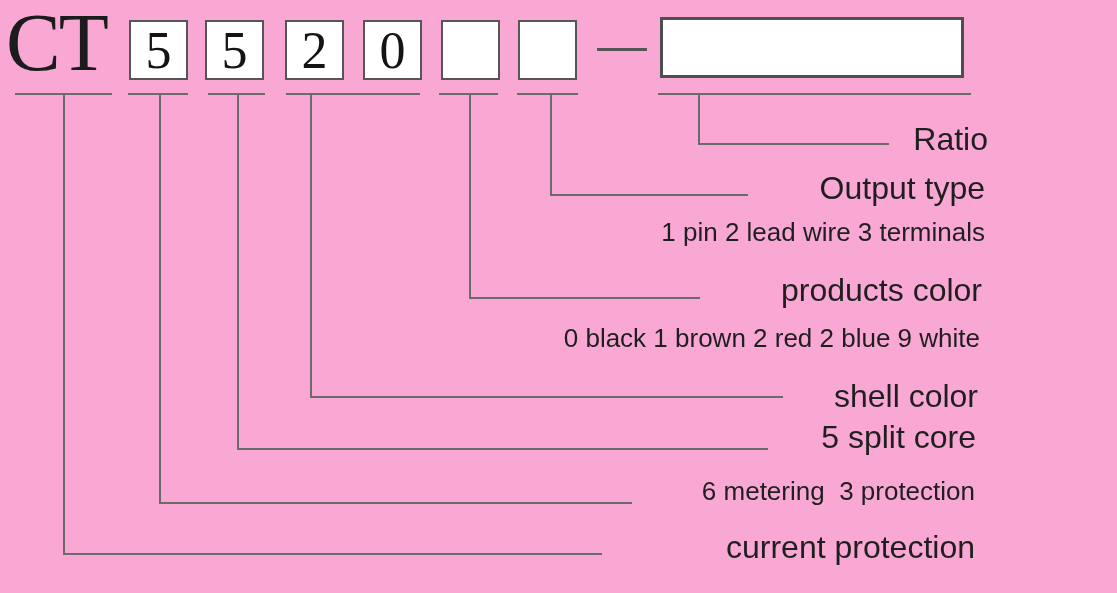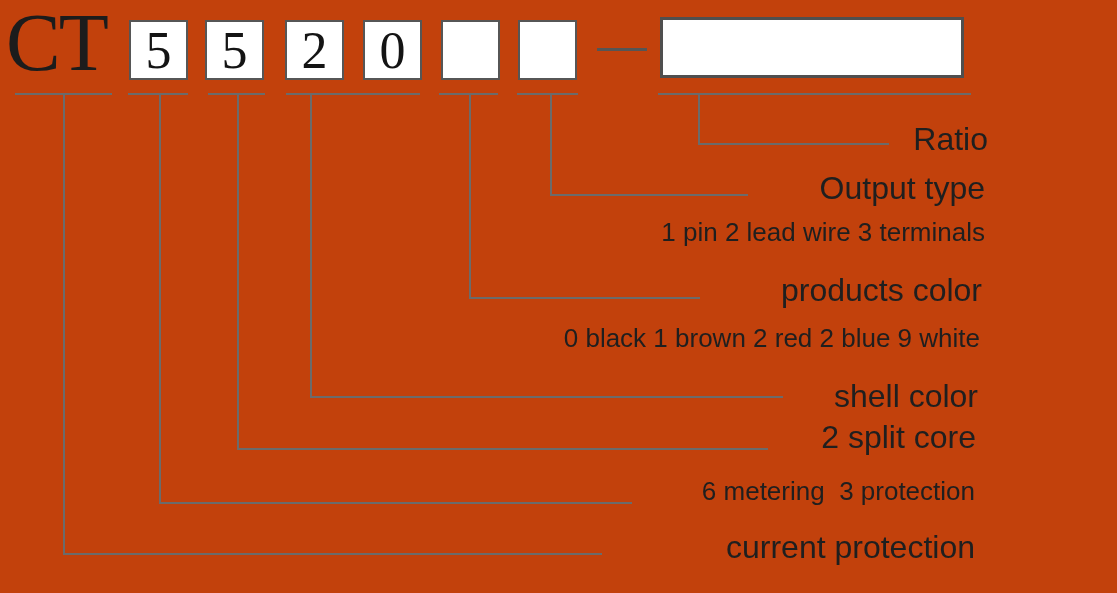--- a/index.html
+++ b/index.html
@@ -1,17 +1,17 @@
 <!DOCTYPE html>
 <html><head>
 <meta charset="utf-8">
 <style>
   html,body { margin:0; padding:0; background:#ffffff; }
   .canvas {
-    position:relative; width:1117px; height:593px; background:#c2410c;
+    position:relative; width:1117px; height:593px; background:#f9a8d4;
     font-family:"Liberation Sans", sans-serif; overflow:hidden;
   }
   .ln { position:absolute; background:#6b6b6b; }
   .prefix {
     position:absolute; left:6px; top:2px;
     font-family:"Liberation Serif", serif; font-size:82px; letter-spacing:-2px;
     color:#1c1c1c; line-height:1;
   }
   .codebox {
     position:absolute; top:20px; width:59px; height:60px; box-sizing:border-box;
@@ -76,17 +76,17 @@
 
   <div class="ln" style="left:63px; top:93px;  width:2px; height:462px"></div>
   <div class="ln" style="left:63px; top:553px; width:539px; height:2px"></div>
 
   <div class="label big" style="right:129px; top:121px">Ratio</div>
   <div class="label big" style="right:132px; top:170px">Output type</div>
   <div class="label small" style="right:132px; top:218px">1 pin 2 lead wire 3 terminals</div>
   <div class="label big" style="right:135px; top:272px">products color</div>
   <div class="label small" style="right:137px; top:324px">0 black 1 brown 2 red 2 blue 9 white</div>
   <div class="label big" style="right:139px; top:378px">shell color</div>
-  <div class="label big" style="right:141px; top:419px">2 split core</div>
+  <div class="label big" style="right:141px; top:419px">5 split core</div>
   <div class="label small" style="right:142px; top:477px">6 metering  3 protection</div>
   <div class="label big" style="right:142px; top:529px">current protection</div>
 
 </div>
 
 </body></html>

